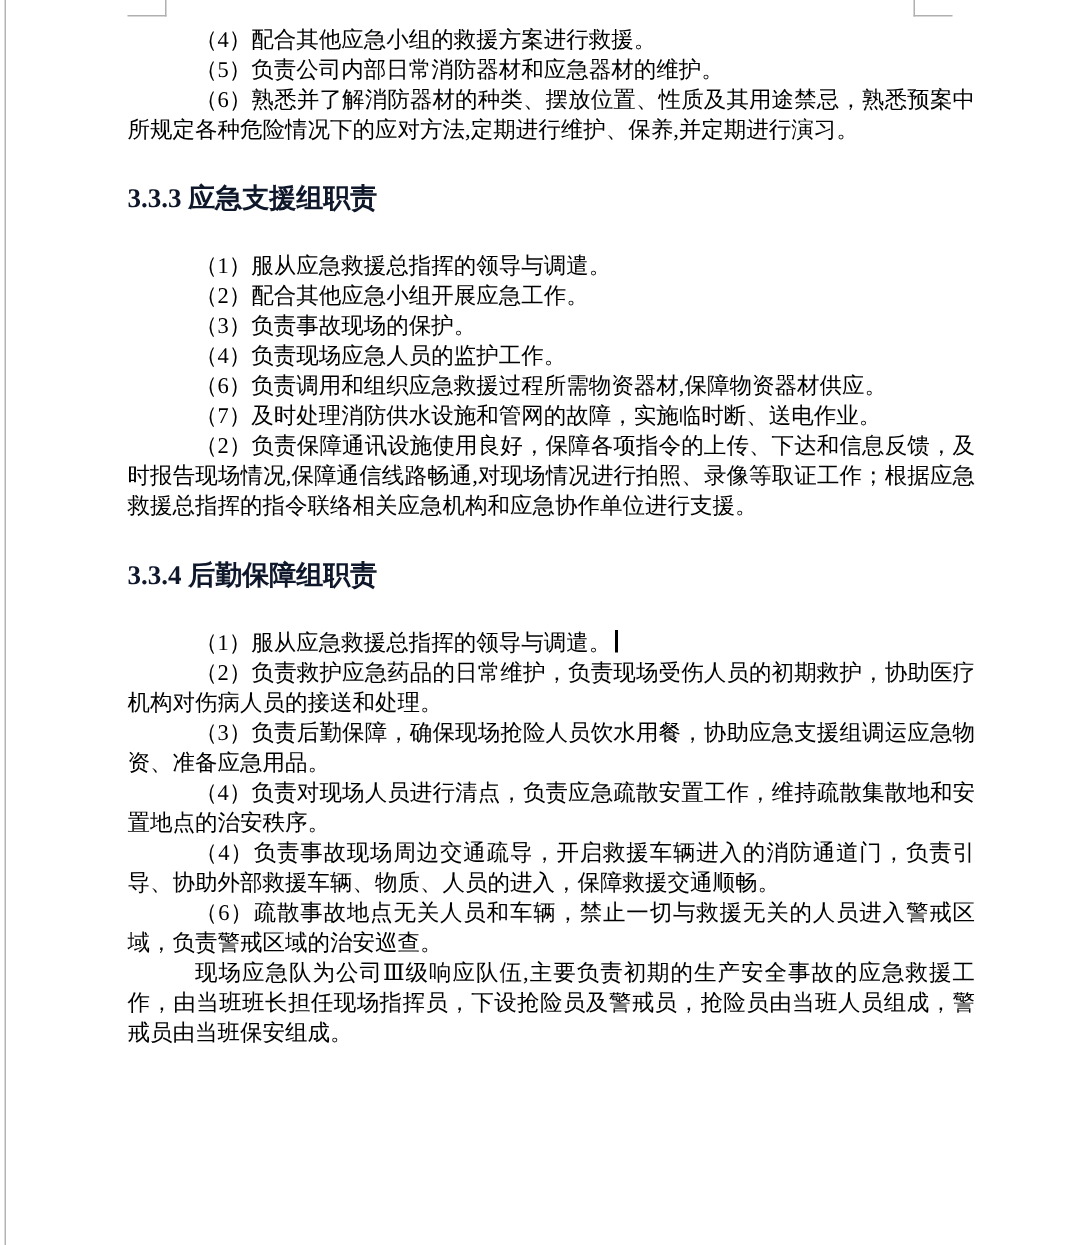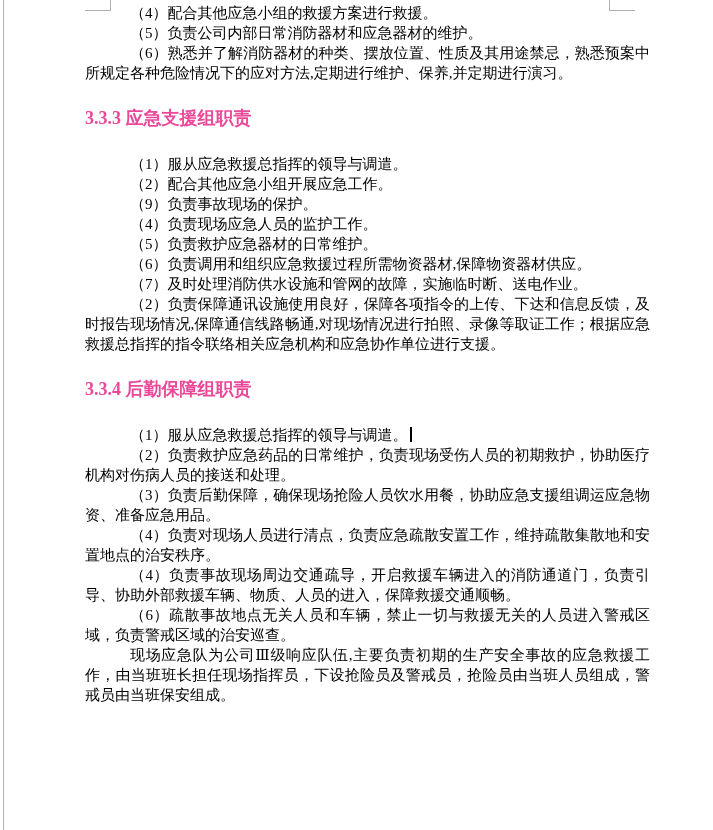--- a/index.html
+++ b/index.html
@@ -16,29 +16,29 @@
   }
   .mark-left {
     position:absolute; left:85px; top:0; width:25px; height:10px;
     border-right:1px solid #b0b0b0; border-bottom:1px solid #b0b0b0;
   }
   .mark-right {
     position:absolute; left:609px; top:0; width:25px; height:10px;
     border-left:1px solid #b0b0b0; border-bottom:1px solid #b0b0b0;
   }
   .content {
-    position:absolute; left:85px; top:3px; width:565px;
+    position:absolute; left:85px; top:17px; width:565px;
     font-size:15px; line-height:20px; color:#000000;
     text-align:justify;
   }
   p.item { margin:0; text-indent:45px; }
   h2.sec {
     margin:22px 0 23px 0;
     font-size:18px; line-height:26px; font-weight:bold;
-    text-align:left; text-indent:0; color:#ec4899;
+    text-align:left; text-indent:0; color:#0f172a;
   }
   .caret {
     display:inline-block; width:2px; height:15px;
     background:#000000; vertical-align:-2px; margin-left:2px;
   }
 </style>
 </head>
 <body>
 
 <div class="page-edge"></div>
@@ -48,23 +48,22 @@
 <div class="content">
 
   <p class="item">（4）配合其他应急小组的救援方案进行救援。</p>
   <p class="item">（5）负责公司内部日常消防器材和应急器材的维护。</p>
   <p class="item">（6）熟悉并了解消防器材的种类、摆放位置、性质及其用途禁忌，熟悉预案中所规定各种危险情况下的应对方法,定期进行维护、保养,并定期进行演习。</p>
 
   <h2 class="sec">3.3.3 应急支援组职责</h2>
 
   <p class="item">（1）服从应急救援总指挥的领导与调遣。</p>
   <p class="item">（2）配合其他应急小组开展应急工作。</p>
-  <p class="item">（9）负责事故现场的保护。</p>
+  <p class="item">（3）负责事故现场的保护。</p>
   <p class="item">（4）负责现场应急人员的监护工作。</p>
-  <p class="item">（5）负责救护应急器材的日常维护。</p>
   <p class="item">（6）负责调用和组织应急救援过程所需物资器材,保障物资器材供应。</p>
   <p class="item">（7）及时处理消防供水设施和管网的故障，实施临时断、送电作业。</p>
   <p class="item">（2）负责保障通讯设施使用良好，保障各项指令的上传、下达和信息反馈，及时报告现场情况,保障通信线路畅通,对现场情况进行拍照、录像等取证工作；根据应急救援总指挥的指令联络相关应急机构和应急协作单位进行支援。</p>
 
   <h2 class="sec">3.3.4 后勤保障组职责</h2>
 
   <p class="item"><span>（1）服从应急救援总指挥的领导与调遣。</span><span class="caret"></span></p>
   <p class="item">（2）负责救护应急药品的日常维护，负责现场受伤人员的初期救护，协助医疗机构对伤病人员的接送和处理。</p>
   <p class="item">（3）负责后勤保障，确保现场抢险人员饮水用餐，协助应急支援组调运应急物资、准备应急用品。</p>
   <p class="item">（4）负责对现场人员进行清点，负责应急疏散安置工作，维持疏散集散地和安置地点的治安秩序。</p>

